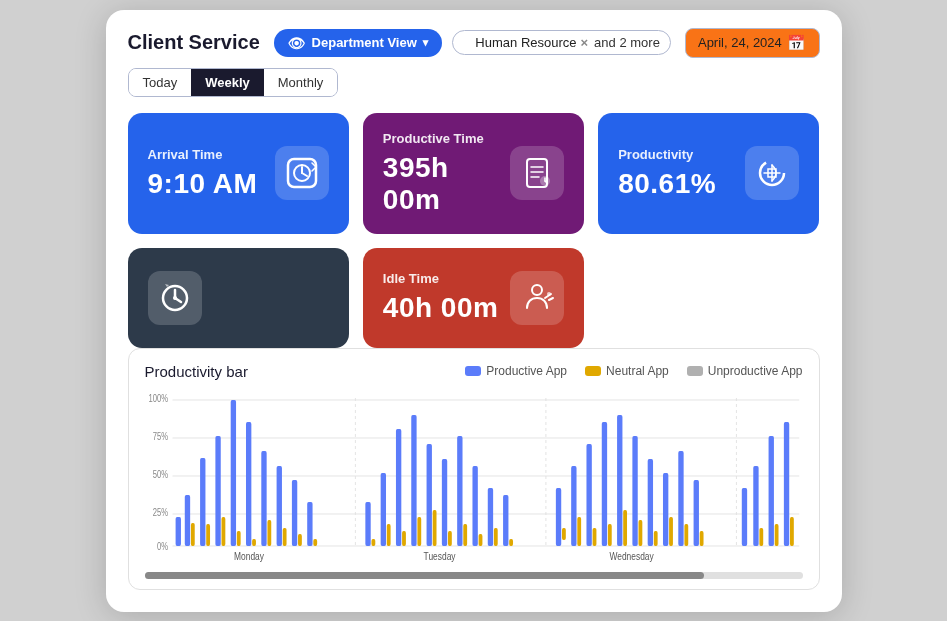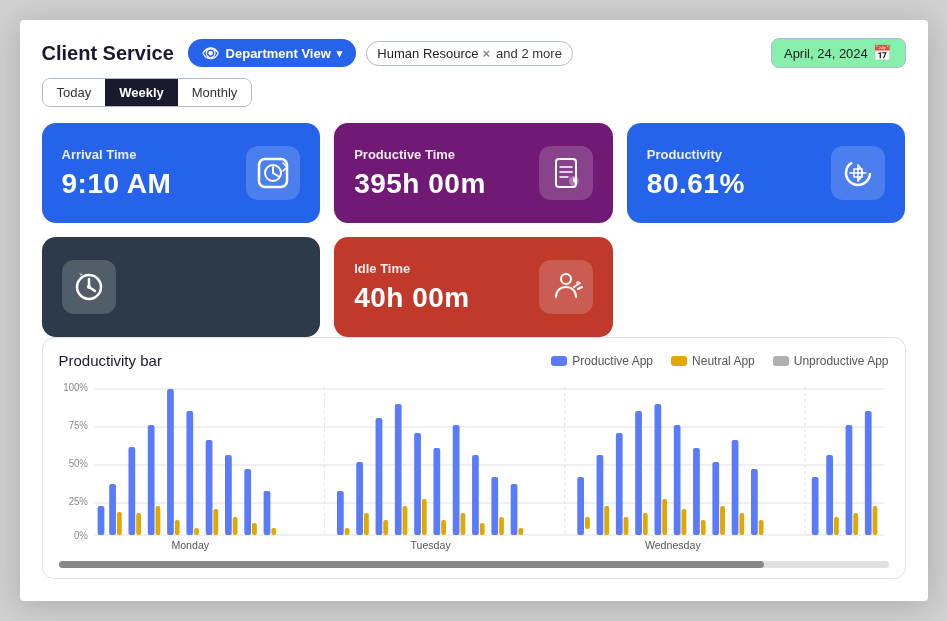--- a/index.html
+++ b/index.html
@@ -6,23 +6,23 @@
     body {
       background: #d0d0d0;
       display: flex;
       align-items: center;
       justify-content: center;
       min-height: 100vh;
       font-family: 'Segoe UI', Arial, sans-serif;
     }
     .dashboard-wrapper {
       background: #fff;
-      border-radius: 4px;
+      border-radius: 18px;
       box-shadow: 0 4px 32px rgba(0,0,0,0.18);
-      width: 908px;
+      width: 736px;
       padding: 18px 22px 22px 22px;
     }
     
     .header {
       display: flex;
       align-items: center;
       gap: 10px;
       margin-bottom: 16px;
       flex-wrap: wrap;
     }
@@ -56,41 +56,42 @@
       padding: 4px 10px;
       gap: 6px;
       font-size: 13px;
       color: #222;
     }
     .filter-tag {
       display: flex;
       align-items: center;
       gap: 4px;
       font-weight: 500;
+      margin-left: 12px;
     }
     .filter-tag .close-x {
       cursor: pointer;
       color: #888;
       font-size: 13px;
       font-weight: 700;
     }
     .filter-more {
       color: #333;
       font-weight: 500;
     }
     .date-btn {
       display: flex;
       align-items: center;
       gap: 6px;
       border: 1.5px solid #b0b8d0;
       border-radius: 8px;
       padding: 5px 12px;
       font-size: 13px;
       color: #222;
-      background: #86efac;
+      background: #f97316;
       cursor: pointer;
       margin-left: auto;
     }
     .date-btn .calendar-icon { font-size: 15px; }
     .time-range-group {
       display: flex;
       align-items: center;
       border: 1.5px solid #b0b8d0;
       border-radius: 8px;
       overflow: hidden;

